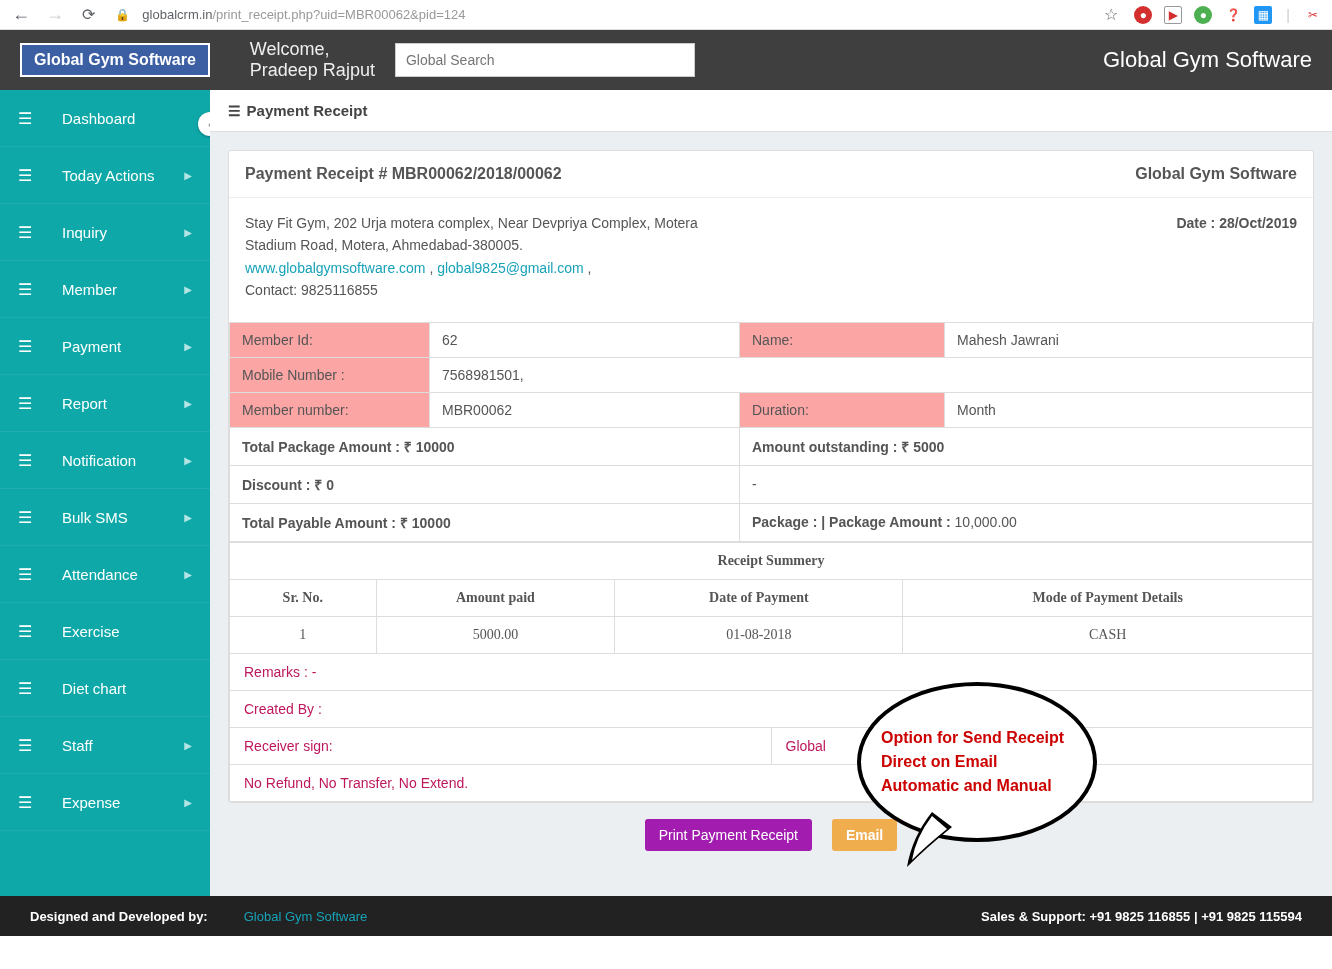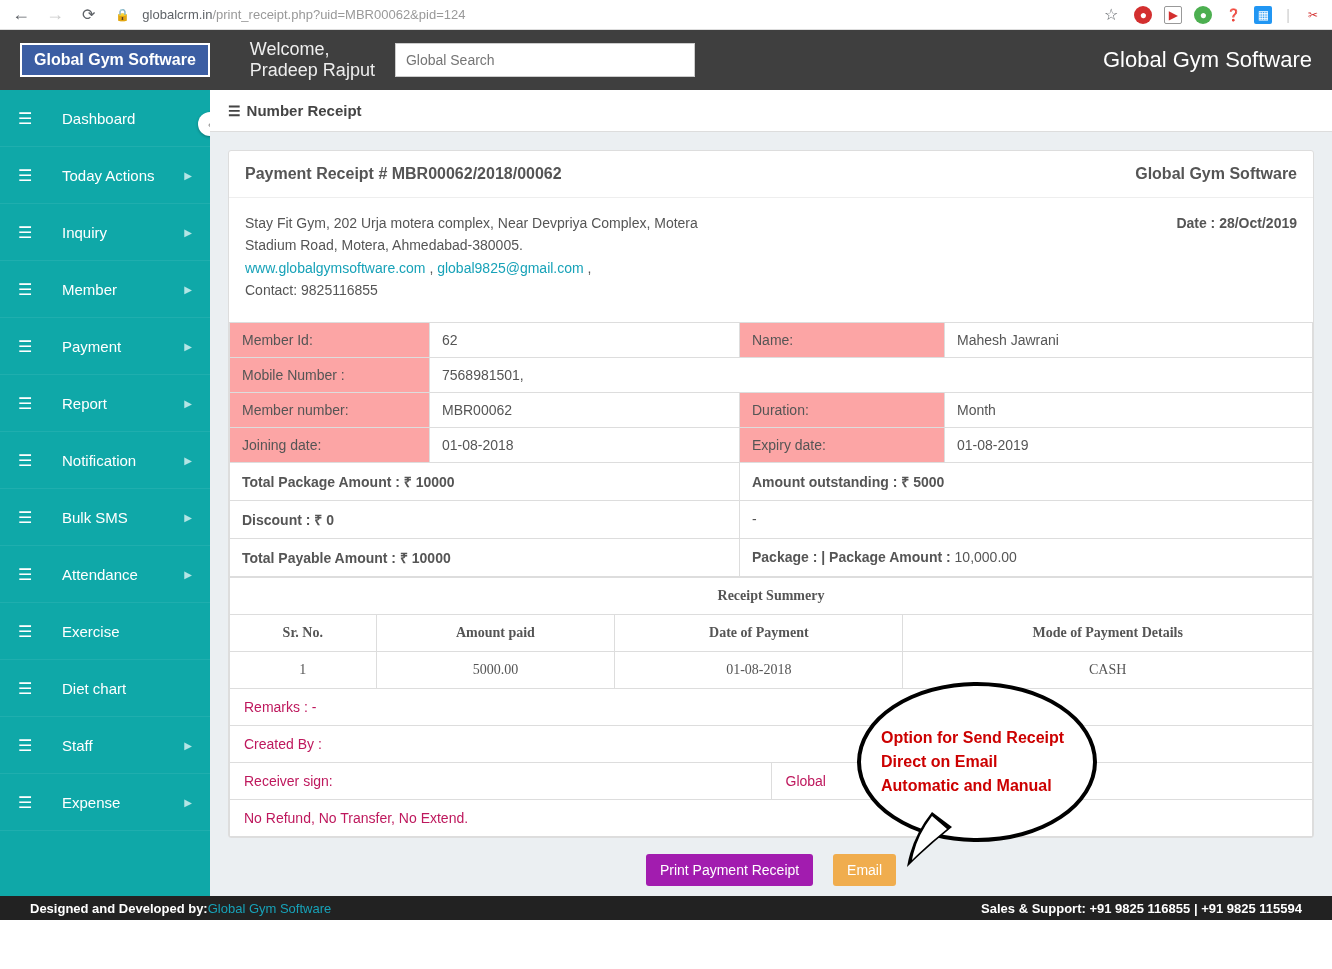--- a/index.html
+++ b/index.html
@@ -64,30 +64,30 @@
 .summary-title td { font-weight: bold; text-align: center; }
 
 .row-full { border: 1px solid #ddd; padding: 10px 14px; color: #be185d; font-size: 14px; }
 .two-col { display: flex; }
 .two-col .row-full { flex: 1; }
 .two-col .row-full:first-child { border-right: none; }
 
 .btn-row { text-align: center; padding: 16px 0; }
 .btn { display: inline-block; padding: 8px 14px; color: #fff; font-size: 14px; border-radius: 3px; cursor: pointer; border: none; }
 .btn-print { background: #a21caf; }
-.btn-email { background: #f0ad4e; margin-left: 16px; }
+.btn-email { background: #f0ad4e; margin-left: 16px; font-weight: bold; }
 
 
 .speech-bubble { position: absolute; top: 592px; right: 235px; width: 240px; height: 160px; z-index: 10; }
 .speech-bubble .oval { width: 240px; height: 160px; border: 4px solid #000; border-radius: 50%; background: #fff; display: flex; align-items: center; justify-content: center; padding: 20px; }
 .speech-bubble .oval-text { color: #c00; font-weight: bold; font-size: 16px; line-height: 1.5; }
 .tail { position: absolute; bottom: -30px; left: 45px; }
 
 
-.footer { height: 24px; background: #222; color: #fff; display: flex; align-items: center; padding: 0 30px; font-size: 13px; font-weight: bold; }
+.footer { height: 40px; background: #222; color: #fff; display: flex; align-items: center; padding: 0 30px; font-size: 13px; font-weight: bold; gap: 36px; }
 .footer .f-link { color: #17a2b8; font-weight: normal; }
 .footer .f-right { margin-left: auto; }
 </style>
 </head>
 <body>
 
 <div class="browser-bar">
   <span class="nav-arrow">←</span>
   <span class="nav-arrow" style="color:#ccc;">→</span>
   <span class="reload-icon">⟳</span>
@@ -181,21 +181,21 @@
           <span class="m-icon">☰</span>
           <span class="m-label">Expense</span>
           <span class="m-chev">▶</span>
         </div>
       </div>
   </div>
 
   <div class="main">
     <div class="page-title-bar">
       <span class="hamburger-icon">☰</span>
-      <span>Number Receipt</span>
+      <span>Payment Receipt</span>
     </div>
 
     <div class="content-pad">
       <div class="panel">
         <div class="panel-head">
           <span>Payment Receipt # MBR00062/2018/00062</span>
           <span>Global Gym Software</span>
         </div>
         <div class="panel-body info-row">
           <div class="info-left">
@@ -221,26 +221,20 @@
             <td class="lbl">Mobile Number :</td>
             <td colspan="3">7568981501,</td>
           </tr>
           <tr>
             <td class="lbl">Member number:</td>
             <td>MBR00062</td>
             <td class="lbl">Duration:</td>
             <td>Month</td>
           </tr>
           <tr>
-            <td class="lbl">Joining date:</td>
-            <td>01-08-2018</td>
-            <td class="lbl">Expiry date:</td>
-            <td>01-08-2019</td>
-          </tr>
-          <tr>
             <td colspan="2" class="bold">Total Package Amount : ₹ 10000</td>
             <td colspan="2" class="bold">Amount outstanding : ₹ 5000</td>
           </tr>
           <tr>
             <td colspan="2" class="bold">Discount : ₹ 0</td>
             <td colspan="2">-</td>
           </tr>
           <tr>
             <td colspan="2" class="bold">Total Payable Amount : ₹ 10000</td>
             <td colspan="2"><span class="bold">Package : | Package Amount : </span><span>10,000.00</span></td>

